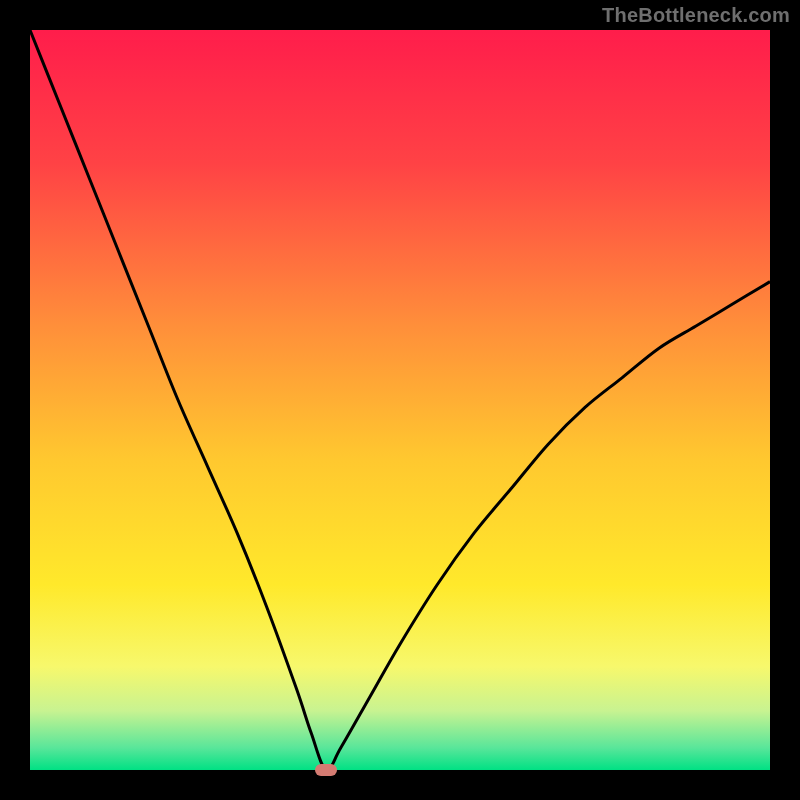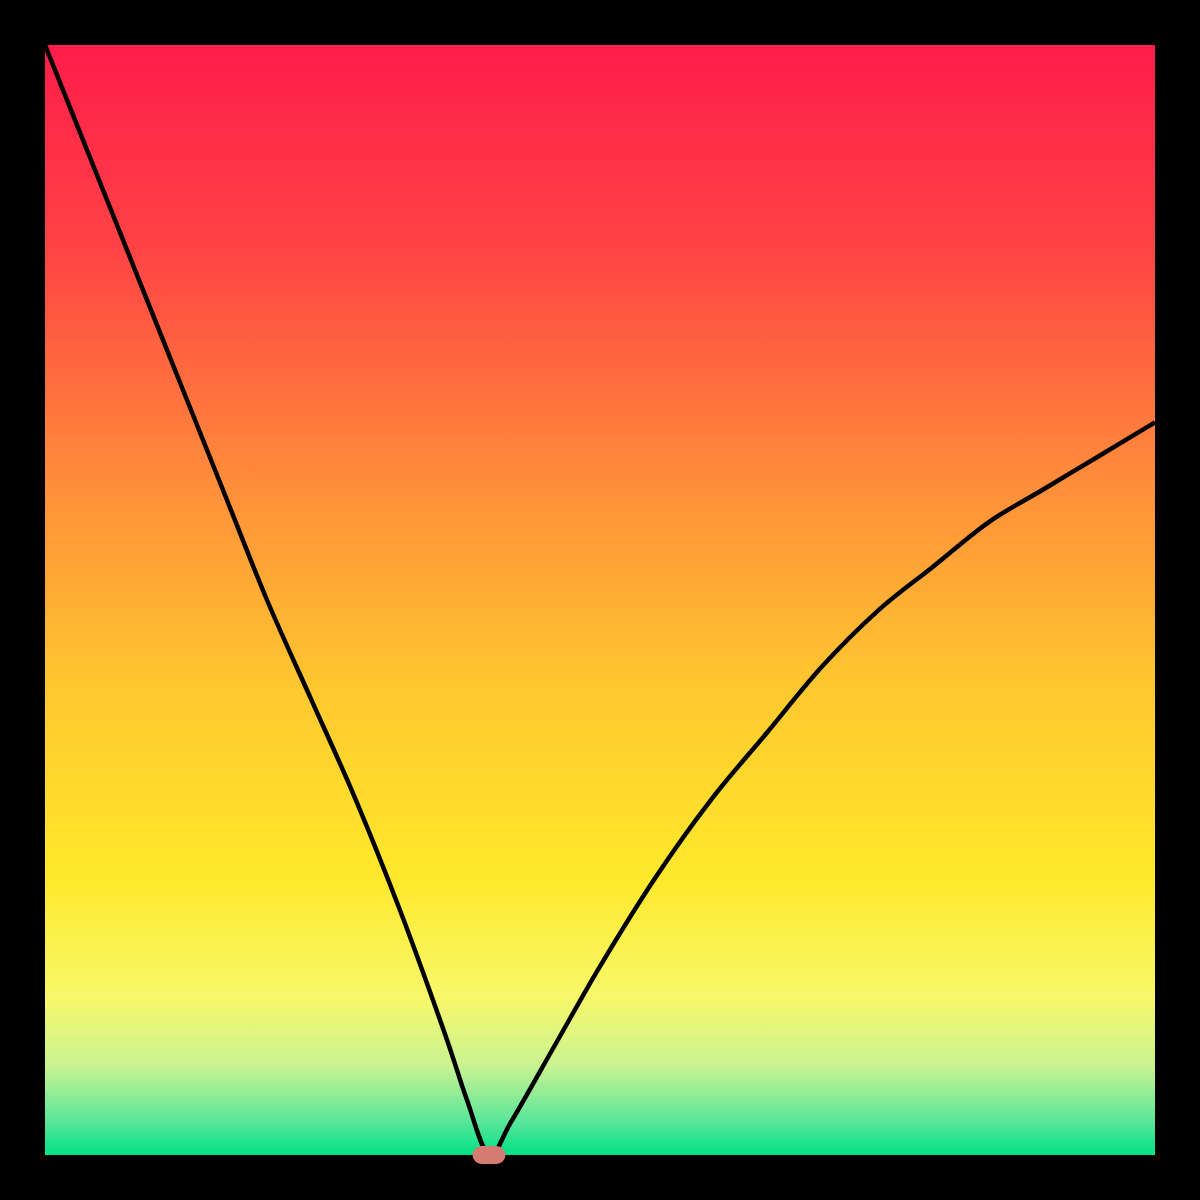--- a/index.html
+++ b/index.html
@@ -57,13 +57,14 @@
 
 <div class="frame">
   <div class="plot-bg" style="background: linear-gradient(rgb(255, 29, 75) 0%, rgb(255, 66, 69) 18%, rgb(255, 143, 58) 40%, rgb(255, 200, 47) 58%, rgb(255, 233, 43) 75%, rgb(247, 248, 108) 86%, rgb(200, 243, 145) 92%, rgb(89, 230, 154) 97%, rgb(0, 225, 132) 100%);"></div>
 
   <svg class="curve" viewBox="0 0 740 740" preserveAspectRatio="none">
     <path id="curvePath" d="M 0 0 C 4.933333333333334 12.333333333333334, 19.733333333333334 49.33333333333333, 29.6 74 C 39.46666666666667 98.66666666666667, 49.333333333333336 123.33333333333333, 59.2 148 C 69.06666666666666 172.66666666666666, 78.93333333333334 197.33333333333334, 88.8 222 C 98.66666666666666 246.66666666666666, 108.53333333333333 271.3333333333333, 118.4 296 C 128.26666666666668 320.6666666666667, 138.13333333333333 346.56666666666666, 148 370 C 157.86666666666667 393.43333333333334, 167.73333333333332 414.40000000000003, 177.6 436.6 C 187.46666666666667 458.8, 197.33333333333334 479.76666666666665, 207.20000000000002 503.2 C 217.0666666666667 526.6333333333333, 226.93333333333334 551.3000000000001, 236.8 577.2 C 246.66666666666669 603.1, 259 637.6333333333333, 266.4 658.6 C 273.79999999999995 679.5666666666667, 276.26666666666665 689.4333333333334, 281.2 703 C 286.1333333333333 716.5666666666666, 291.06666666666666 737.5333333333333, 296 740 C 300.93333333333334 742.4666666666667, 303.4 730.1333333333333, 310.8 717.8 C 318.20000000000005 705.4666666666666, 330.53333333333336 683.2666666666667, 340.40000000000003 666 C 350.2666666666667 648.7333333333333, 358.9 632.7, 370 614.2 C 381.1 595.7, 394.66666666666674 573.5, 407.00000000000006 555 C 419.33333333333337 536.5, 431.6666666666667 519.2333333333333, 444 503.2 C 456.3333333333333 487.16666666666663, 468.6666666666667 473.6, 481 458.8 C 493.3333333333333 444, 505.6666666666667 427.96666666666664, 518 414.4 C 530.3333333333334 400.8333333333333, 542.6666666666666 388.50000000000006, 555 377.40000000000003 C 567.3333333333334 366.3, 579.6666666666666 357.66666666666663, 592 347.79999999999995 C 604.3333333333334 337.9333333333333, 616.6666666666666 326.83333333333337, 629 318.20000000000005 C 641.3333333333334 309.5666666666667, 653.6666666666666 303.4, 666 296 C 678.3333333333334 288.6, 690.6666666666666 281.20000000000005, 703 273.8 C 715.3333333333334 266.4, 733.8333333333334 255.29999999999998, 740 251.59999999999997" fill="none" stroke="#000000" stroke-width="3"></path>
   </svg>
 
   <div class="marker" id="minMarker" style="left: 326px; top: 770px; background: rgb(212, 123, 114);"></div>
 
+  <div class="watermark">TheBottleneck.com</div>
 </div>
 
 </body></html>

